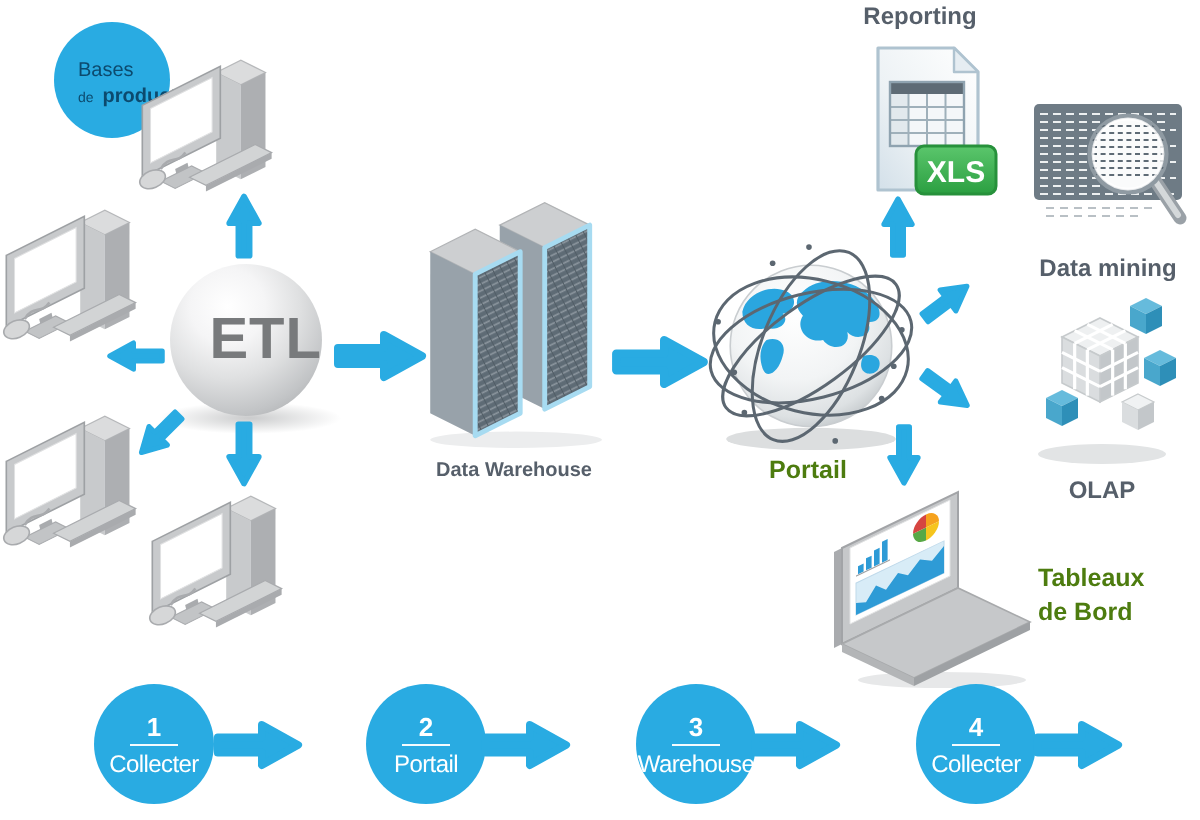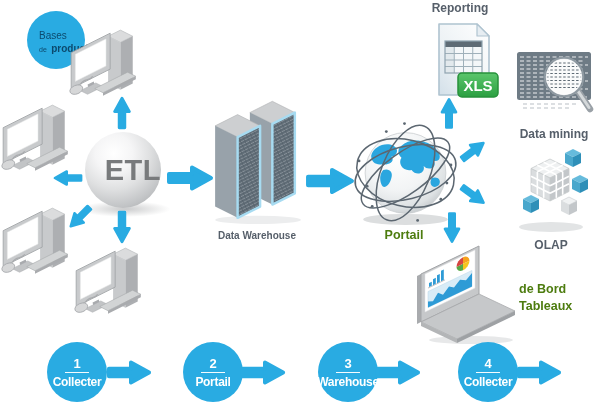--- a/index.html
+++ b/index.html
@@ -38,21 +38,21 @@
   .lbl{position:absolute;font-weight:700;text-align:center;line-height:15px;}
   .lbl-dark{color:#565F6A;}
   .lbl-blue{color:#4d7c0f;}
 
   
   .step-circle{
     position:absolute;width:60px;height:60px;border-radius:50%;background:#29ABE2;color:#fff;
     display:flex;flex-direction:column;align-items:center;justify-content:center;
   }
   .step-num{font-size:13px;font-weight:700;border-bottom:1.5px solid rgba(255,255,255,.95);padding:0 8px 1px;margin-bottom:2px;}
-  .step-label{font-size:12px;font-weight:700;letter-spacing:-.3px;white-space:nowrap;}
+  .step-label{font-size:12px;font-weight:400;letter-spacing:-.3px;white-space:nowrap;}
 </style>
 </head>
 <body>
 
 <div class="stage">
 
   <svg width="0" height="0" style="position:absolute" aria-hidden="true">
     <defs>
       <pattern id="ventp" width="4" height="3" patternUnits="userSpaceOnUse" patternTransform="rotate(-26.5)">
         <rect width="4" height="3" fill="#5E6B75"></rect>
@@ -334,22 +334,22 @@
       <g>
         <rect x="3" y="19" width="44" height="16" fill="#D8ECF7" stroke="#BFD9EA" stroke-width="0.5"></rect>
         <path d="M3,35 L3,29 L8,31 L13,25 L18,29.5 L24,24 L29,27.5 L35,22.5 L41,26 L47,21.5 L47,35 Z" fill="#2E9BD6"></path>
       </g>
     </g>
     <polygon points="12,78 70,50 106,67 48,95" fill="#C6C8CA" stroke="#A8AAAC" stroke-width="0.8"></polygon>
     <polygon points="48,95 106,67 106,71 48,99" fill="#9EA1A4"></polygon>
     <polygon points="12,78 48,95 48,99 12,82" fill="#B3B5B7"></polygon>
   </svg>
   <div class="lbl lbl-blue" style="left:519px;top:281px;width:80px;font-size:12.5px;text-align:left;line-height:17px">
+    <div>Tableaux</div>
     <div>de Bord</div>
-    <div>Tableaux</div>
   </div>
 
   <div class="step-circle" style="left:47px;top:342px">
     <span class="step-num">1</span>
     <span class="step-label">Collecter</span>
   </div>
   <svg class="abs" style="left:106px;top:356px" width="46" height="33">
       <use href="#arrow"></use>
     </svg>
 

